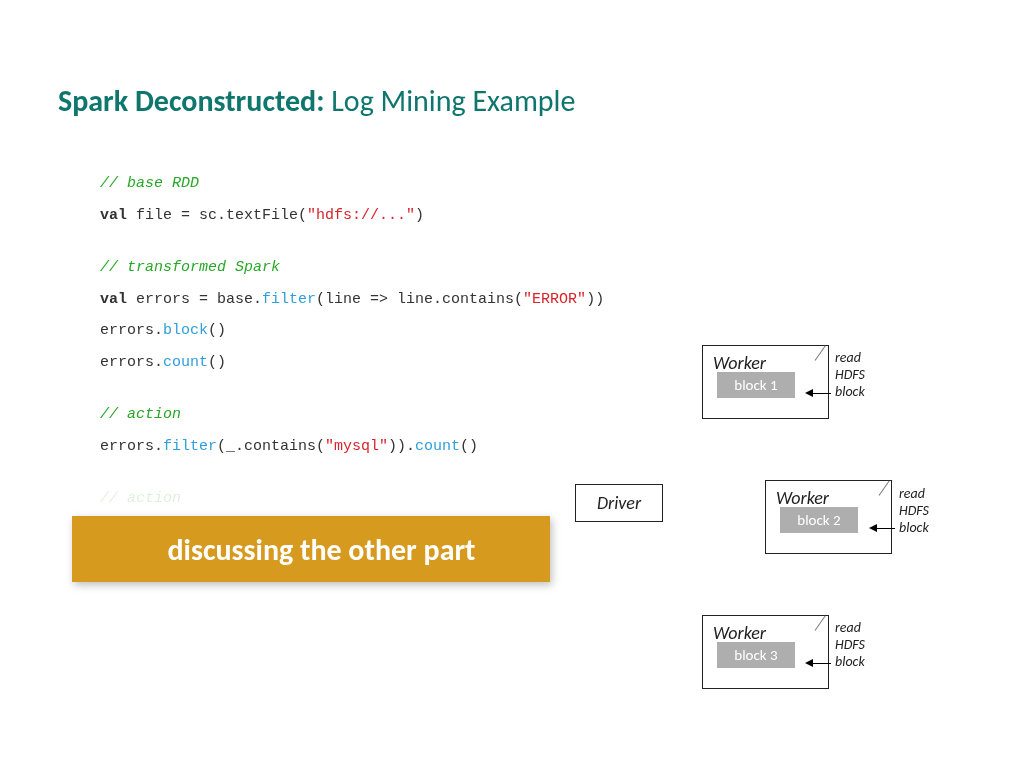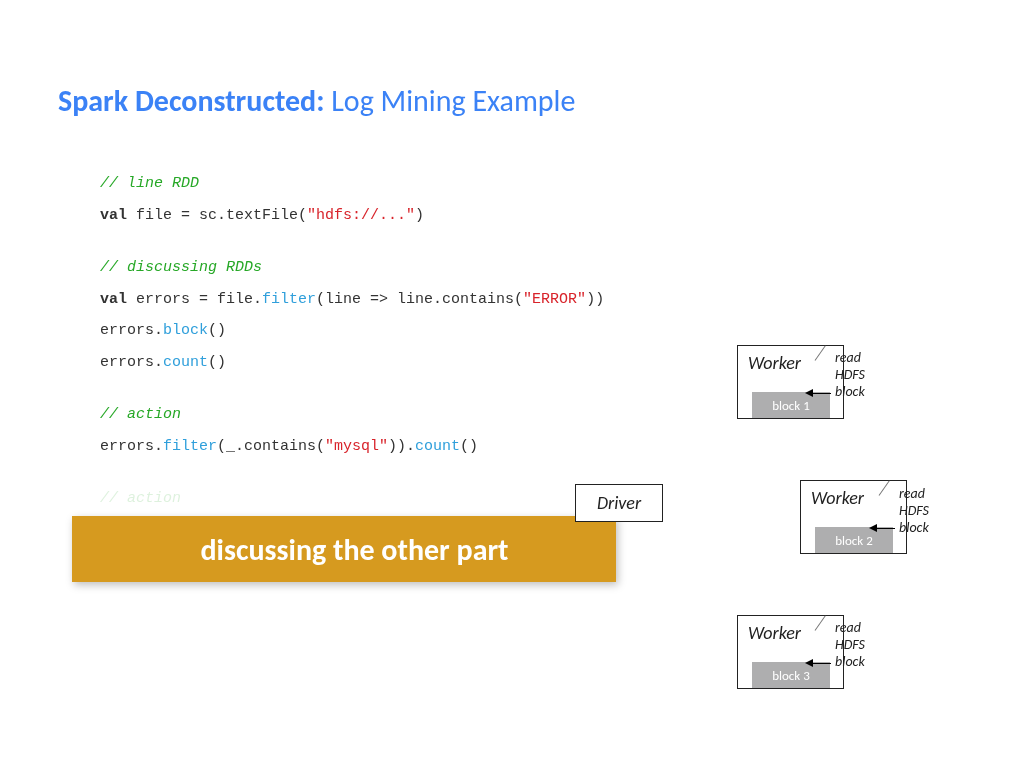--- a/index.html
+++ b/index.html
@@ -9,21 +9,21 @@
     background: #fff;
     font-family: "Gill Sans", "Gill Sans MT", Calibri, sans-serif;
     position: relative;
     overflow: hidden;
   }
   .title {
     position: absolute;
     left: 58px;
     top: 82px;
     font-size: 30px;
-    color: #3b82f6;
+    color: #0f766e;
   }
   .title .bold { font-weight: 700; }
   .title .light { font-weight: 400; }
 
   .code {
     position: absolute;
     left: 100px;
     top: 168px;
     font-family: "Courier New", Courier, monospace;
     font-size: 15px;
@@ -34,21 +34,21 @@
   .code .kw { font-weight: 700; margin-top: 32px; }
   .code .str { color: #d8232a; }
   .code .fn { color: #2f9fdb; }
   .code .blank { height: 1.4em; }
   .code .faded { opacity: 0.15; }
 
   .callout {
     position: absolute;
     left: 72px;
     top: 516px;
-    width: 544px;
+    width: 478px;
     height: 66px;
     background: #d69a1f;
     color: #fff;
     display: flex;
     align-items: center;
     justify-content: center;
     font-size: 30px;
     font-weight: 700;
     box-shadow: 2px 3px 8px rgba(0,0,0,0.25);
     padding-left: 21px;
@@ -70,37 +70,36 @@
     top: 484px;
     width: 88px;
     height: 38px;
     display: flex;
     align-items: center;
     justify-content: center;
   }
   .driver .box-label { padding: 0; }
 
   .worker {
-    width: 107px;
+    width: 127px;
     height: 74px;
-    margin-left: 35px;
   }
   .w1 { left: 702px; top: 345px; }
   .w2 { left: 765px; top: 480px; }
   .w3 { left: 702px; top: 615px; }
 
   .block {
     position: absolute;
     left: 14px;
-    bottom: 0;
+    bottom: 20px;
     width: 78px;
     height: 26px;
     background: #aeaeaf;
     color: #fff;
-    font-size: 13px;
+    font-size: 15px;
     display: flex;
     align-items: center;
     justify-content: center;
   }
 
   .annot {
     position: absolute;
     font-size: 14px;
     font-style: italic;
     line-height: 1.2;
@@ -130,28 +129,28 @@
   }
 </style>
 </head>
 <body>
 
 <div class="title">
   <span class="bold">Spark Deconstructed:</span><span class="light"> Log Mining Example</span>
 </div>
 
 <div class="code">
-  <div><span class="comment">// line RDD</span></div>
+  <div><span class="comment">// base RDD</span></div>
   <div>
     <span class="kw">val</span><span> file = sc.textFile(</span><span class="str">"hdfs://..."</span><span>)</span>
   </div>
   <div class="blank"></div>
-  <div><span class="comment">// discussing RDDs</span></div>
-  <div>
-    <span class="kw">val</span><span> errors = file.</span><span class="fn">filter</span><span>(line =&gt; line.contains(</span><span class="str">"ERROR"</span><span>))</span>
+  <div><span class="comment">// transformed Spark</span></div>
+  <div>
+    <span class="kw">val</span><span> errors = base.</span><span class="fn">filter</span><span>(line =&gt; line.contains(</span><span class="str">"ERROR"</span><span>))</span>
   </div>
   <div>
     <span>errors.</span><span class="fn">block</span><span>()</span>
   </div>
   <div>
     <span>errors.</span><span class="fn">count</span><span>()</span>
   </div>
   <div class="blank"></div>
   <div><span class="comment">// action</span></div>
   <div>

